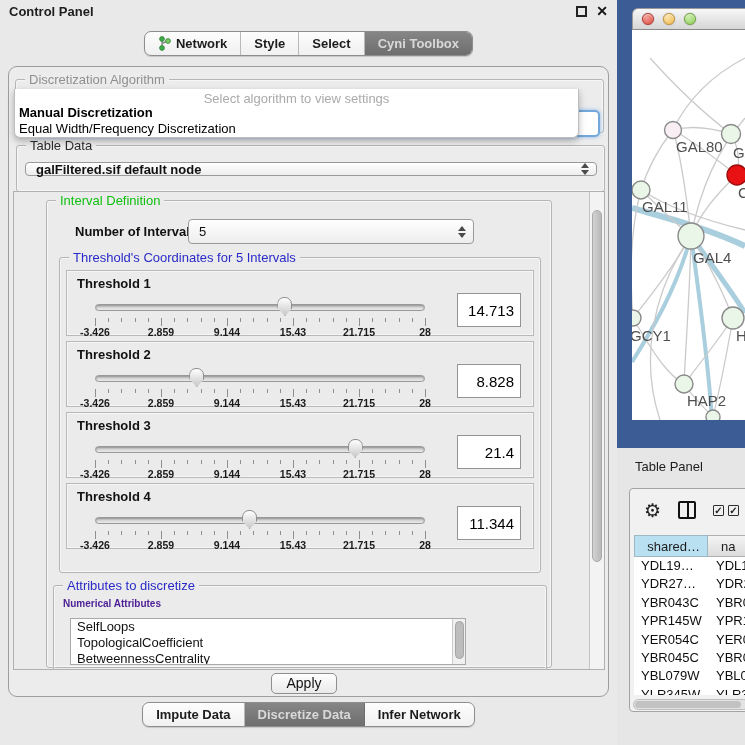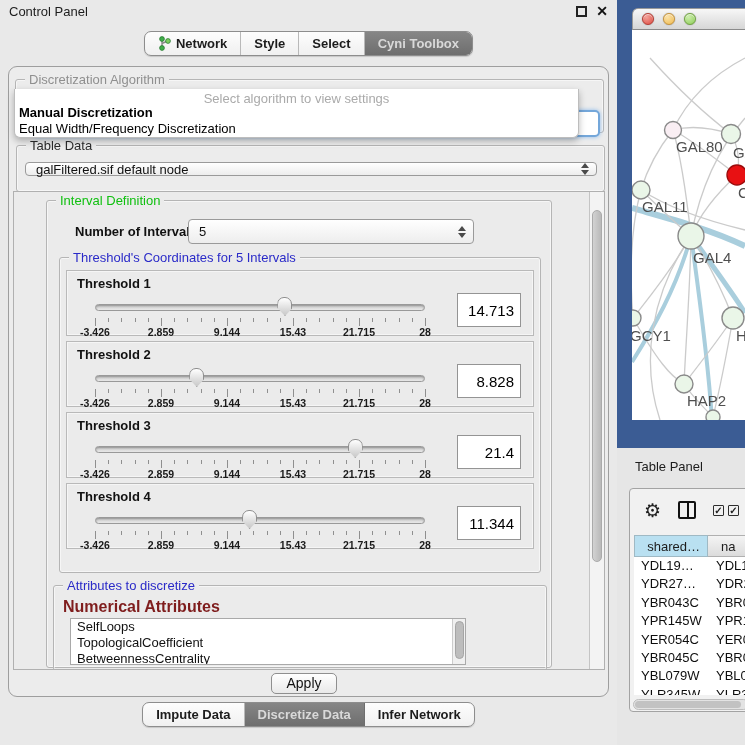--- a/index.html
+++ b/index.html
@@ -3,21 +3,21 @@
 <meta charset="utf-8">
 <style>
   * { margin:0; padding:0; box-sizing:border-box; }
   html,body { width:745px; height:745px; overflow:hidden; background:#e9e9e9;
               font-family:"Liberation Sans", sans-serif; color:#222; }
 
   
   #control-panel { position:absolute; left:0; top:0; width:617px; height:745px; background:#e9e9e9; }
   #cp-titlebar { position:absolute; left:0; top:0; width:100%; height:22px; display:flex; align-items:center;
                  padding:0 9px; font-size:13px; color:#1d1d1d; background:#e9e9e9; }
-  #cp-title { flex:1; }
+  #cp-title { flex:1;font-weight:bold; }
   .tb-icon { margin-left:9px; cursor:default; }
   #float-icon { width:11px; height:11px; border:2px solid #222; background:transparent; }
   #close-icon { font-size:14px; font-weight:bold; color:#111; line-height:11px; }
 
   
   .tabbar { display:flex; border:1px solid #8d8d8d; border-radius:7px; overflow:hidden;
             background:linear-gradient(#fdfdfd,#f0f0f0); height:25px;
             box-shadow:0 1px 1px rgba(0,0,0,.15); }
   .tab { display:flex; align-items:center; gap:5px; padding:0 13px; font-size:13px; font-weight:bold;
          color:#1c1c1c; border-right:1px solid #b9b9b9; white-space:nowrap; }
@@ -51,21 +51,21 @@
   .popup-option { font-size:13px; color:#000; padding-left:4px; height:16px; line-height:16px; }
   .popup-option.hl { font-weight:bold; }
 
   #tabledata-group { left:7px; top:78px; width:589px; height:47px; }
   .combo { background:linear-gradient(#ffffff,#ededed); border:1px solid #9a9a9a; border-radius:4px;
            font-size:13px; color:#111; display:flex; align-items:center; padding-left:10px; position:relative; }
   .spinner { position:absolute; right:8px; top:50%; transform:translateY(-50%); width:7px; }
   .spinner i { display:block; width:0; height:0; border-left:4px solid transparent; border-right:4px solid transparent; }
   .spin-up   { border-bottom:5px solid #4a4a4a; margin-bottom:2px; }
   .spin-down { border-top:5px solid #4a4a4a; }
-  #tabledata-combo { position:absolute; left:8px; top:16px; width:572px; height:14px; }
+  #tabledata-combo { position:absolute; left:8px; top:16px; width:572px; height:14px;font-weight:bold; }
 
   
   #inner-panel { position:absolute; left:4px; top:124px; width:592px; height:479px;
                  border:1px solid #b0b0b0; background:#ebebeb; overflow:hidden; }
   #inner-panel .group-label { background:#ebebeb; }
   #inner-vscroll { position:absolute; right:0; top:0; width:15px; height:100%;
                    background:#f3f3f3; border-left:1px solid #c4c4c4; }
   #inner-vscroll .thumb { position:absolute; left:2px; top:18px; width:10px; height:352px;
                           background:linear-gradient(90deg,#d2d2d2,#b9b9b9); border-radius:6px; border:1px solid #aaa; }
 
@@ -90,21 +90,21 @@
   .tick { position:absolute; top:0; width:1px; background:#8f8f8f; }
   .tick.minor { height:4px; }
   .tick.major { height:8px; }
   .tick-labels { position:absolute; left:0; top:29px; width:100%; height:11px; }
   .tick-lab { position:absolute; transform:translateX(-50%); font-size:10.5px; font-weight:bold; color:#1a1a1a; white-space:nowrap; }
   .val-box { position:absolute; right:12px; top:22px; width:64px; height:34px; background:#fff;
              border:1px solid #949494; font-size:15px; color:#000; text-align:right;
              padding:8px 6px 0 0; }
 
   #attrs-group { position:absolute; left:6px; top:384px; width:494px; height:86px; }
-  #attrs-title { position:absolute; left:9px; top:12px; font-size:16px; font-weight:bold; color:#7f1d1d; }
+  #attrs-title { position:absolute; left:9px; top:12px; font-size:10px; font-weight:bold; color:#4c1d95; }
   #attr-list { position:absolute; left:16px; top:32px; width:396px; height:47px; background:#fff;
                border:1px solid #a9a9a9; overflow:hidden; }
   .attr-item { font-size:13px; color:#111; line-height:16px; padding-left:6px; white-space:nowrap; }
   #attr-scroll { position:absolute; right:0; top:0; width:13px; height:100%; background:#f0f0f0; border-left:1px solid #ccc; }
   #attr-scroll .thumb { position:absolute; left:1.5px; top:2px; width:9px; height:38px; background:#bdbdbd; border-radius:5px; border:1px solid #a5a5a5; }
 
   #apply-btn { position:absolute; left:262px; top:606px; width:66px; height:21px;
                background:linear-gradient(#ffffff,#e9e9e9); border:1px solid #8f8f8f; border-radius:5px;
                font-size:14px; color:#111; text-align:center; line-height:19px; }
 

